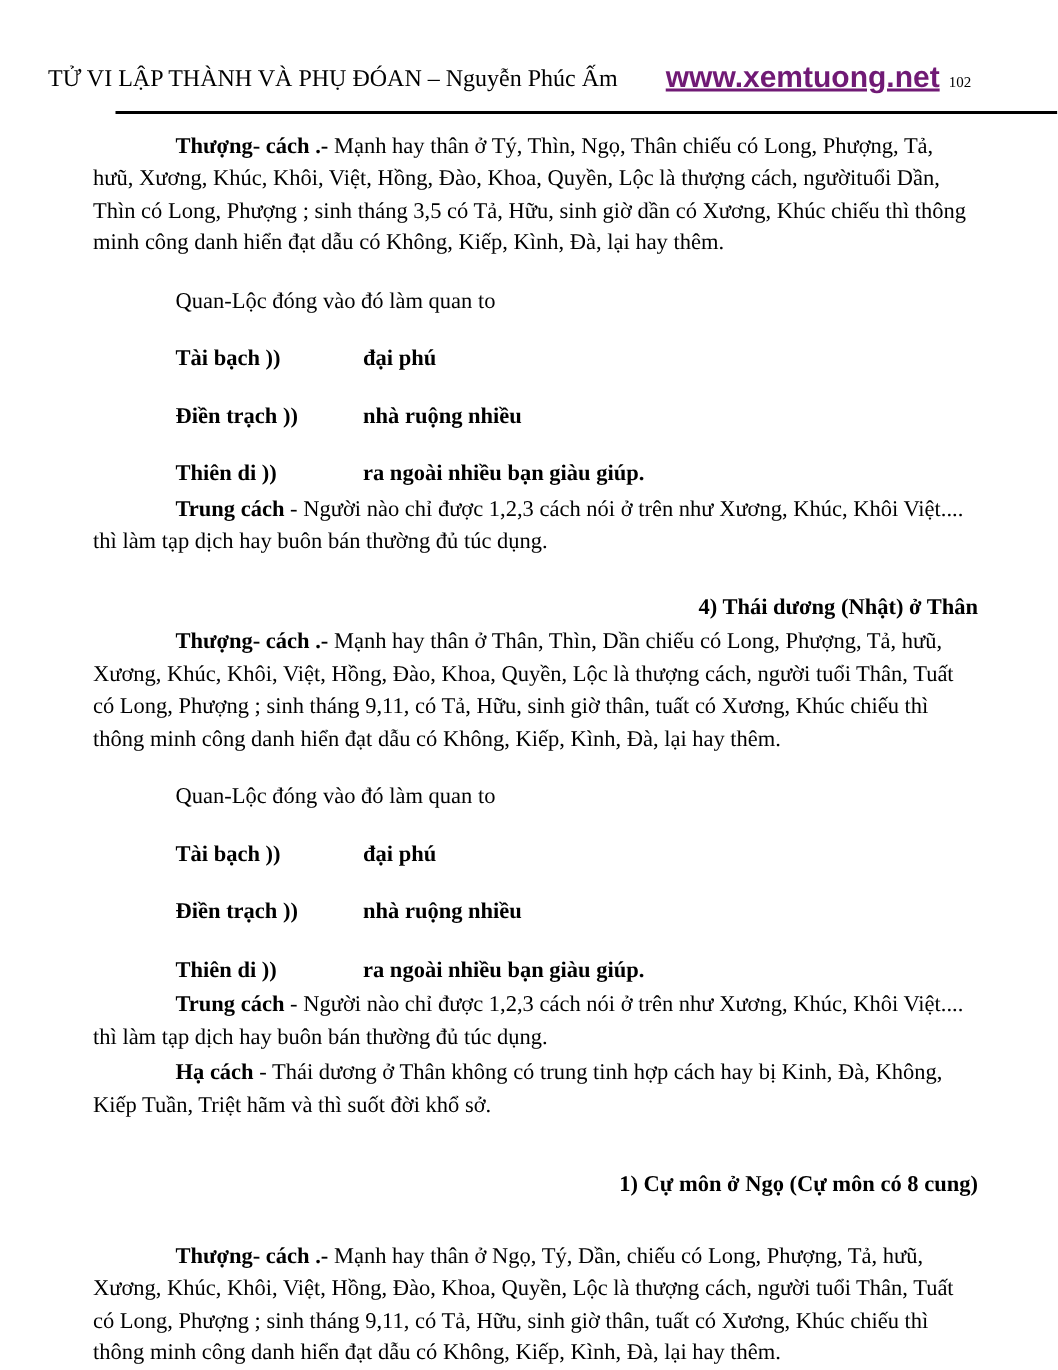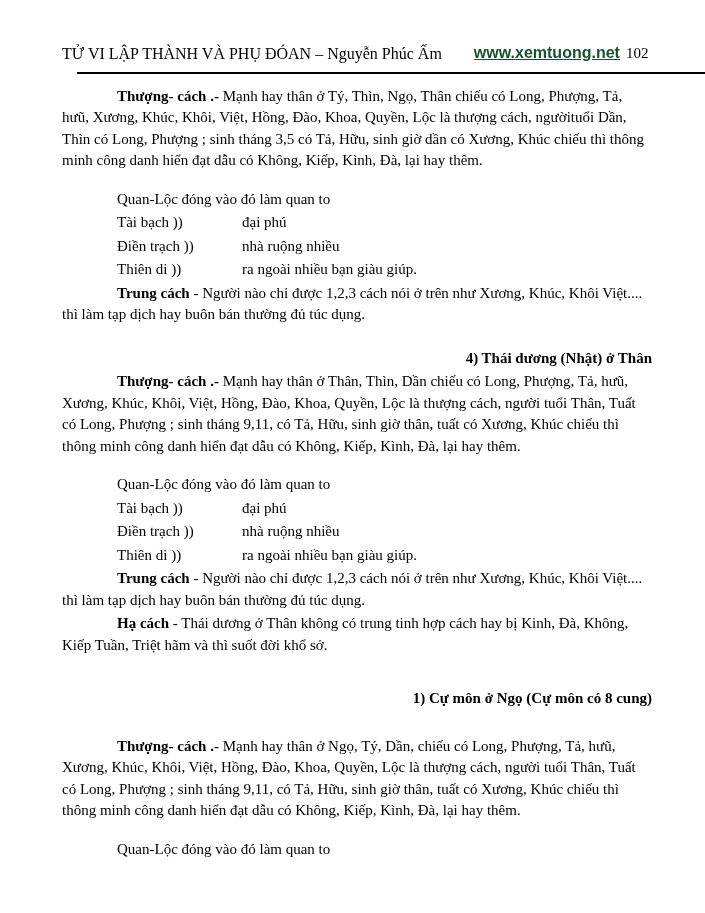--- a/index.html
+++ b/index.html
@@ -5,37 +5,37 @@
   * { margin: 0; padding: 0; box-sizing: border-box; }
   html, body { background: #ffffff; }
   .page {
     width: 705px; height: 913px;
     background: #ffffff; color: #000000;
     font-family: "Liberation Serif", "DejaVu Serif", serif;
     font-size: 15px; line-height: 21.5px;
     overflow: hidden; position: relative;
   }
   .header {
-    display: flex; justify-content: space-between; align-items: center;
-    padding: 42px 72px 0 62px; white-space: nowrap; gap: 32px;
+    display: flex; justify-content: space-between; align-items: flex-start;
+    padding: 42px 72px 0 32px; white-space: nowrap; gap: 32px;
   }
   .header-title { font-size: 16px; }
   .header-right { display: flex; align-items: baseline; gap: 6px; }
   .site-link {
     font-family: "Liberation Sans", sans-serif;
-    font-weight: bold; font-size: 16px;
-    color: #14532d; text-decoration: underline; cursor: pointer;
+    font-weight: bold; font-size: 20px;
+    color: #701a75; text-decoration: underline; cursor: pointer;
   }
-  .page-number { font-size: 15px; }
+  .page-number { font-size: 10px; }
   .rule { border-top: 2px solid #000; margin: 7px 0 0 77px; }
   .content { margin: 12px 53px 0 62px; }
   .para { text-indent: 55px; margin-top: 2px; text-align: left; }
   .lead { font-weight: bold; }
   .plain-line { padding-left: 55px; margin-top: 17px; }
-  .kv-row { display: flex; padding-left: 55px; margin-top: 2px; }
+  .kv-row { display: flex; padding-left: 55px; margin-top: 17px; font-weight: bold; }
   .kv-label { flex: 0 0 125px; }
   .section-heading {
     text-align: right; font-weight: bold;
     margin-top: 22px; margin-bottom: 2px;
   }
   .section-heading.big-gap { margin-top: 32px; margin-bottom: 26px; }
 </style>
 </head>
 <body>
 

